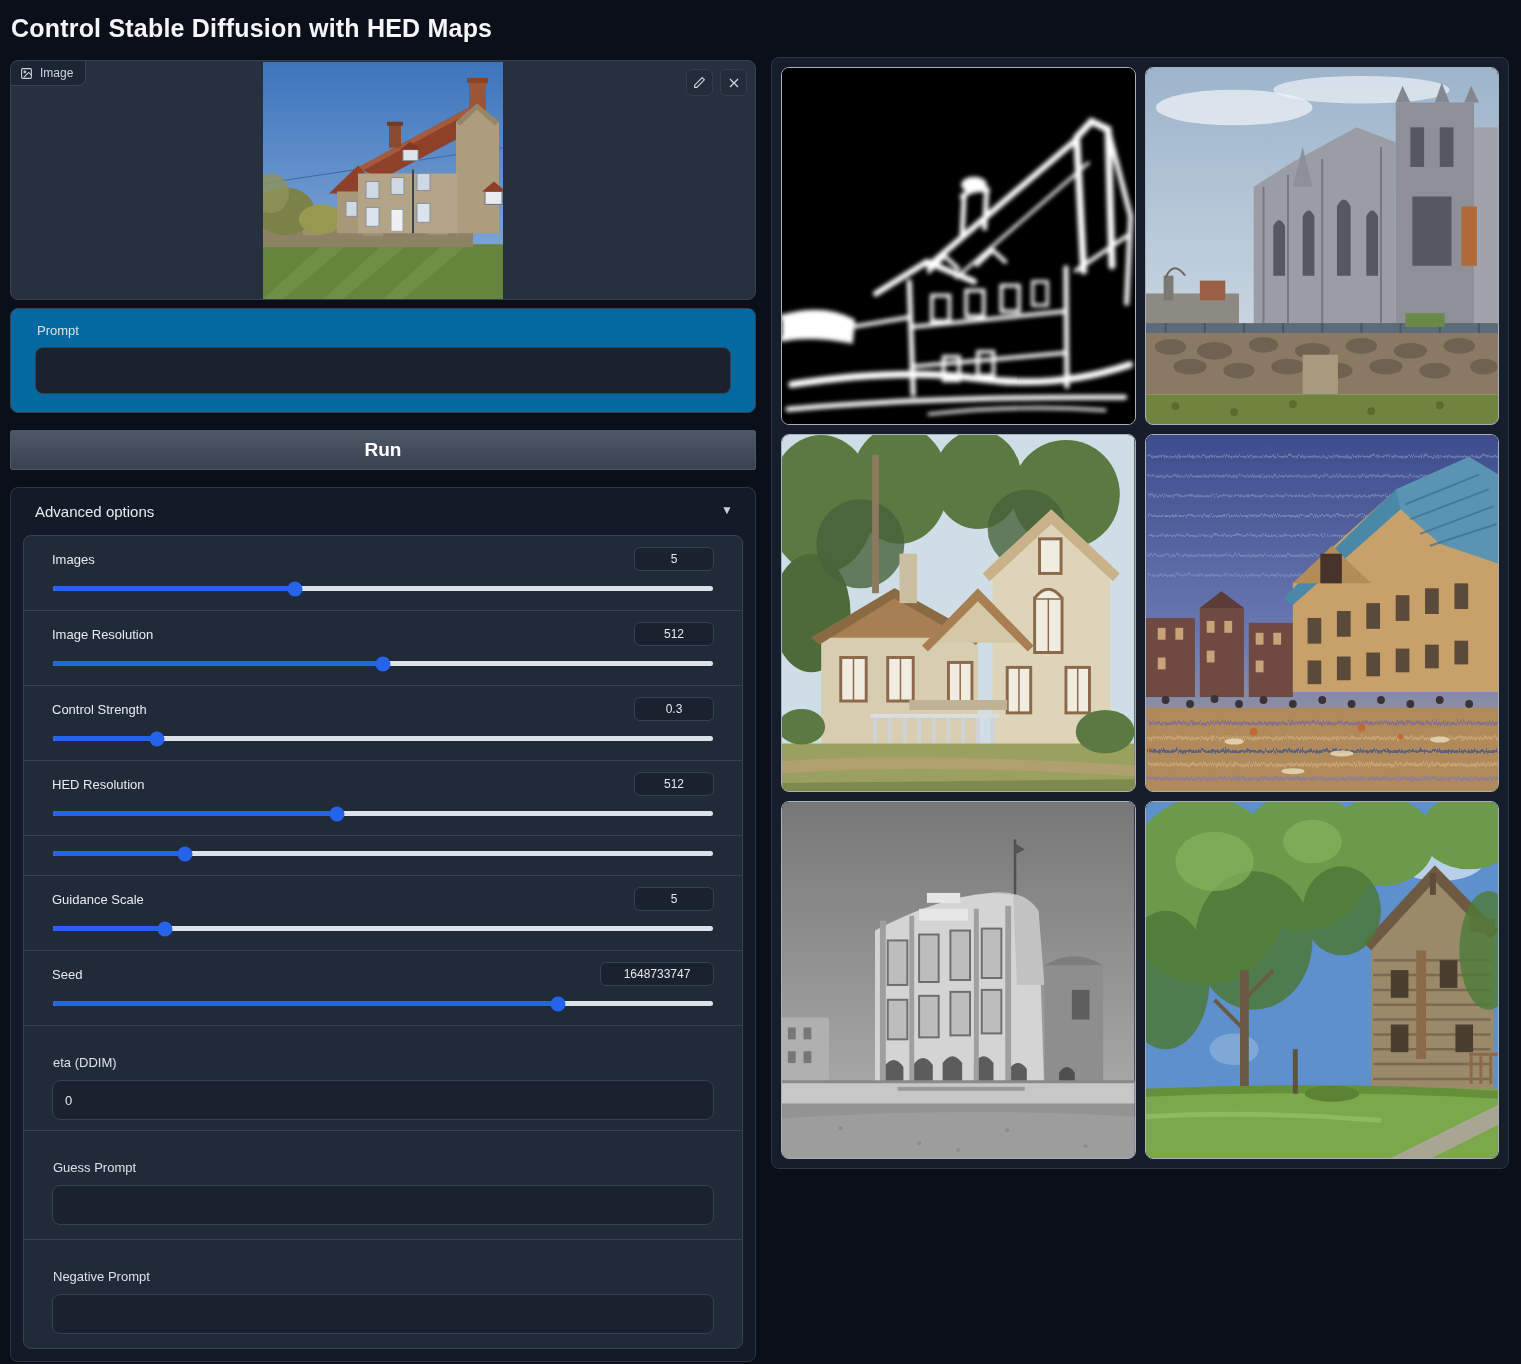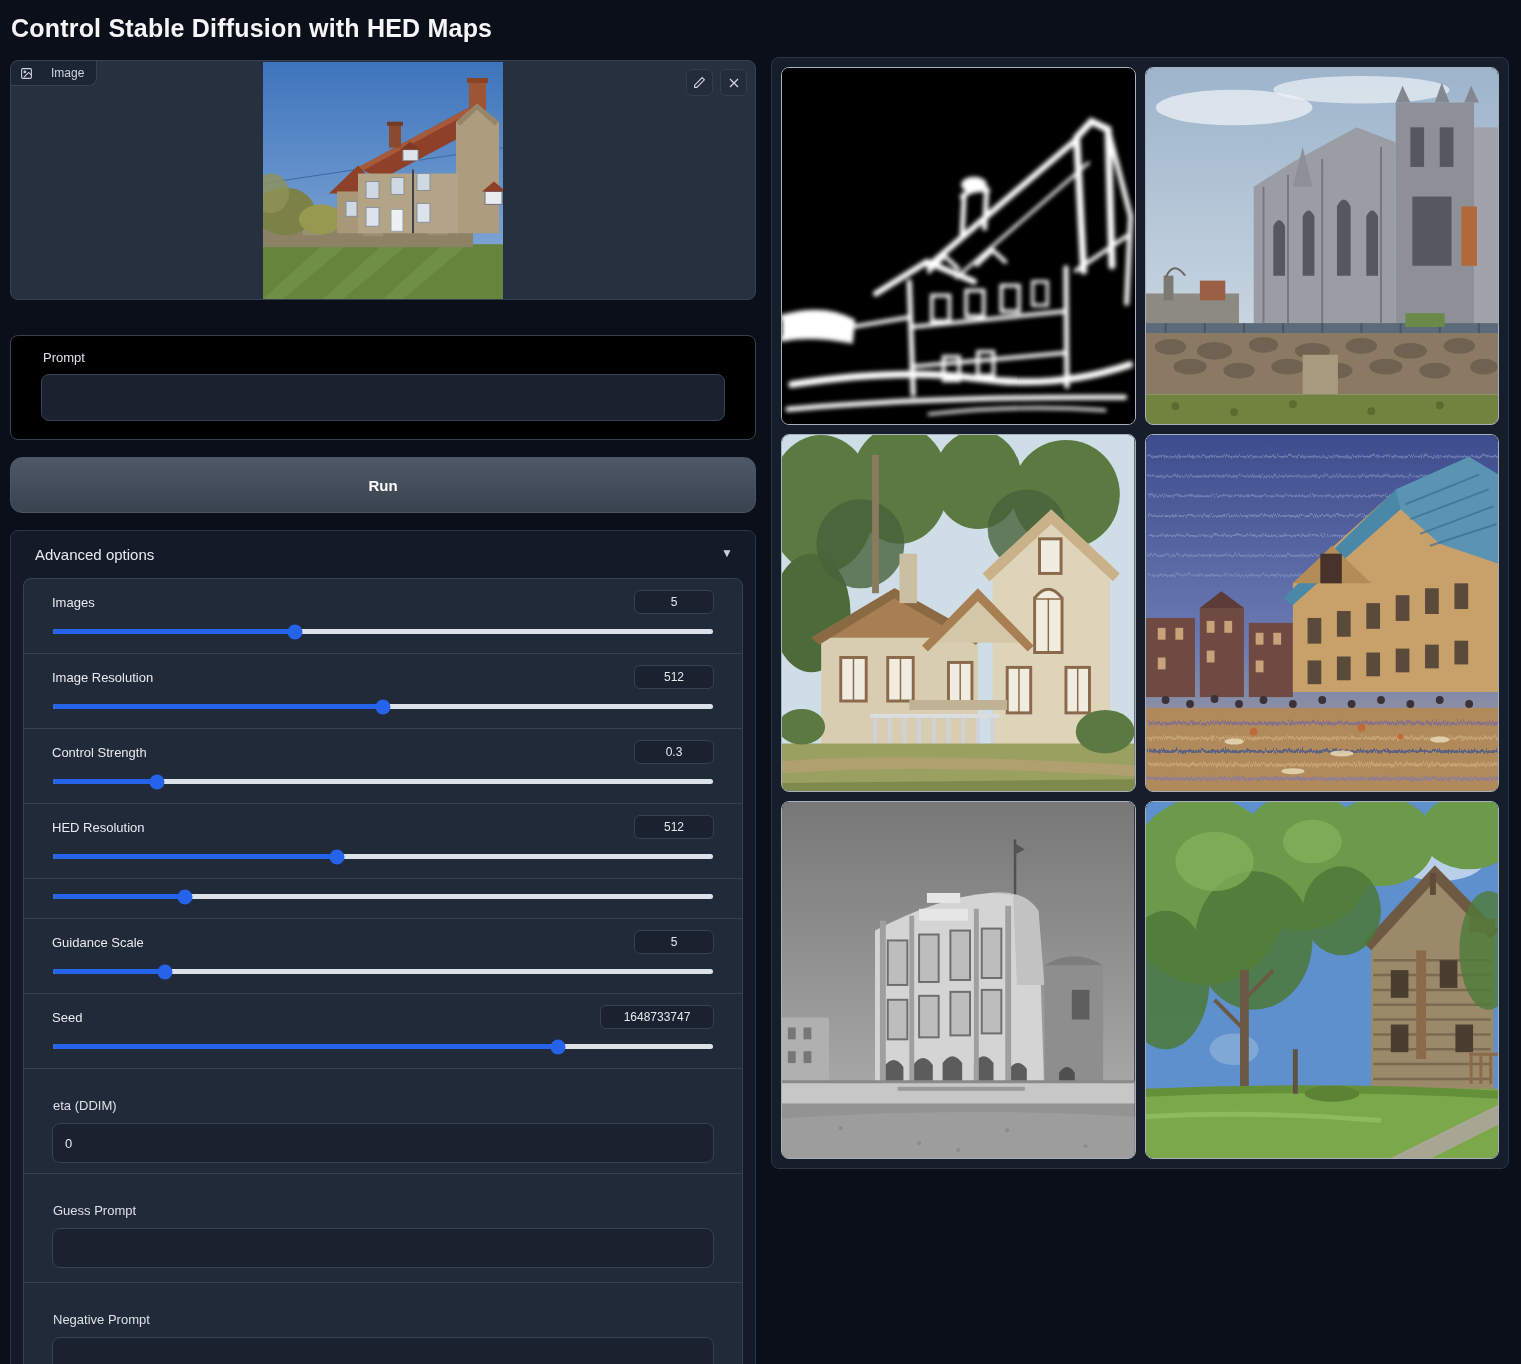--- a/index.html
+++ b/index.html
@@ -18,57 +18,57 @@
   .left-col { position:absolute; left:10px; top:60px; width:746px; }
 
   
   .image-block {
     position:relative; height:240px;
     background:#27303f; border:1px solid #374151; border-radius:8px;
     overflow:hidden;
   }
   .image-badge {
     position:absolute; left:0; top:0; z-index:3;
-    display:flex; align-items:center; gap:18px;
+    display:flex; align-items:center; gap:7px;
     padding:5px 12px 5px 9px;
     background:#1c2534; border:1px solid #374151; border-top:none; border-left:none;
     border-radius:8px; border-top-left-radius:7px; border-top-right-radius:0; border-bottom-left-radius:0;
     font-size:12px; color:#cfd4dc;
   }
   .image-badge svg { display:block; }
   .img-actions { position:absolute; right:8px; top:8px; z-index:3; display:flex; gap:7px; }
   .icon-btn {
     width:27px; height:27px; border-radius:6px;
     background:#232c3b; border:1px solid #323d4f;
     display:flex; align-items:center; justify-content:center;
     color:#d6dae1; font-size:13px; cursor:pointer;
   }
   .photo-wrap { position:absolute; left:50%; top:1px; transform:translateX(-50%); width:240px; height:237px; }
   .photo-wrap svg { width:100%; height:100%; display:block; }
 
   
   .block {
-    margin-top:35px; background:#000000; border:1px solid #374151;
-    border-radius:8px; padding:10px 30px 14px;
+    margin-top:8px; background:#0369a1; border:1px solid #374151;
+    border-radius:8px; padding:10px 24px 14px;
   }
   .field-label { display:block; font-size:13px; color:#dce0e7; margin:4px 0 9px 2px; }
   .text-area, .text-input {
     width:100%; background:#1a2230; border:1px solid #374151; border-radius:8px;
     color:#e5e7eb; font-family:"Liberation Sans", sans-serif; font-size:13px;
     padding:8px 12px; resize:none; outline:none;
   }
   .text-area { height:47px; }
   .text-input { height:40px; }
 
   
   .run-btn {
-    margin-top:17px; width:100%; height:56px;
+    margin-top:17px; width:100%; height:40px;
     background:linear-gradient(180deg,#4e5867 0%,#39424f 100%);
-    border:1px solid #4b5563; border-radius:12px;
-    color:#ffffff; font-weight:700; font-size:15px; font-family:"Liberation Sans", sans-serif;
+    border:1px solid #4b5563; border-radius:2px;
+    color:#ffffff; font-weight:700; font-size:19px; font-family:"Liberation Sans", sans-serif;
     cursor:pointer;
   }
 
   
   .advanced {
     margin-top:17px; background:#141b28; border:1px solid #2c3646;
     border-radius:8px; padding:12px;
   }
   .advanced-header {
     display:flex; justify-content:space-between; 

